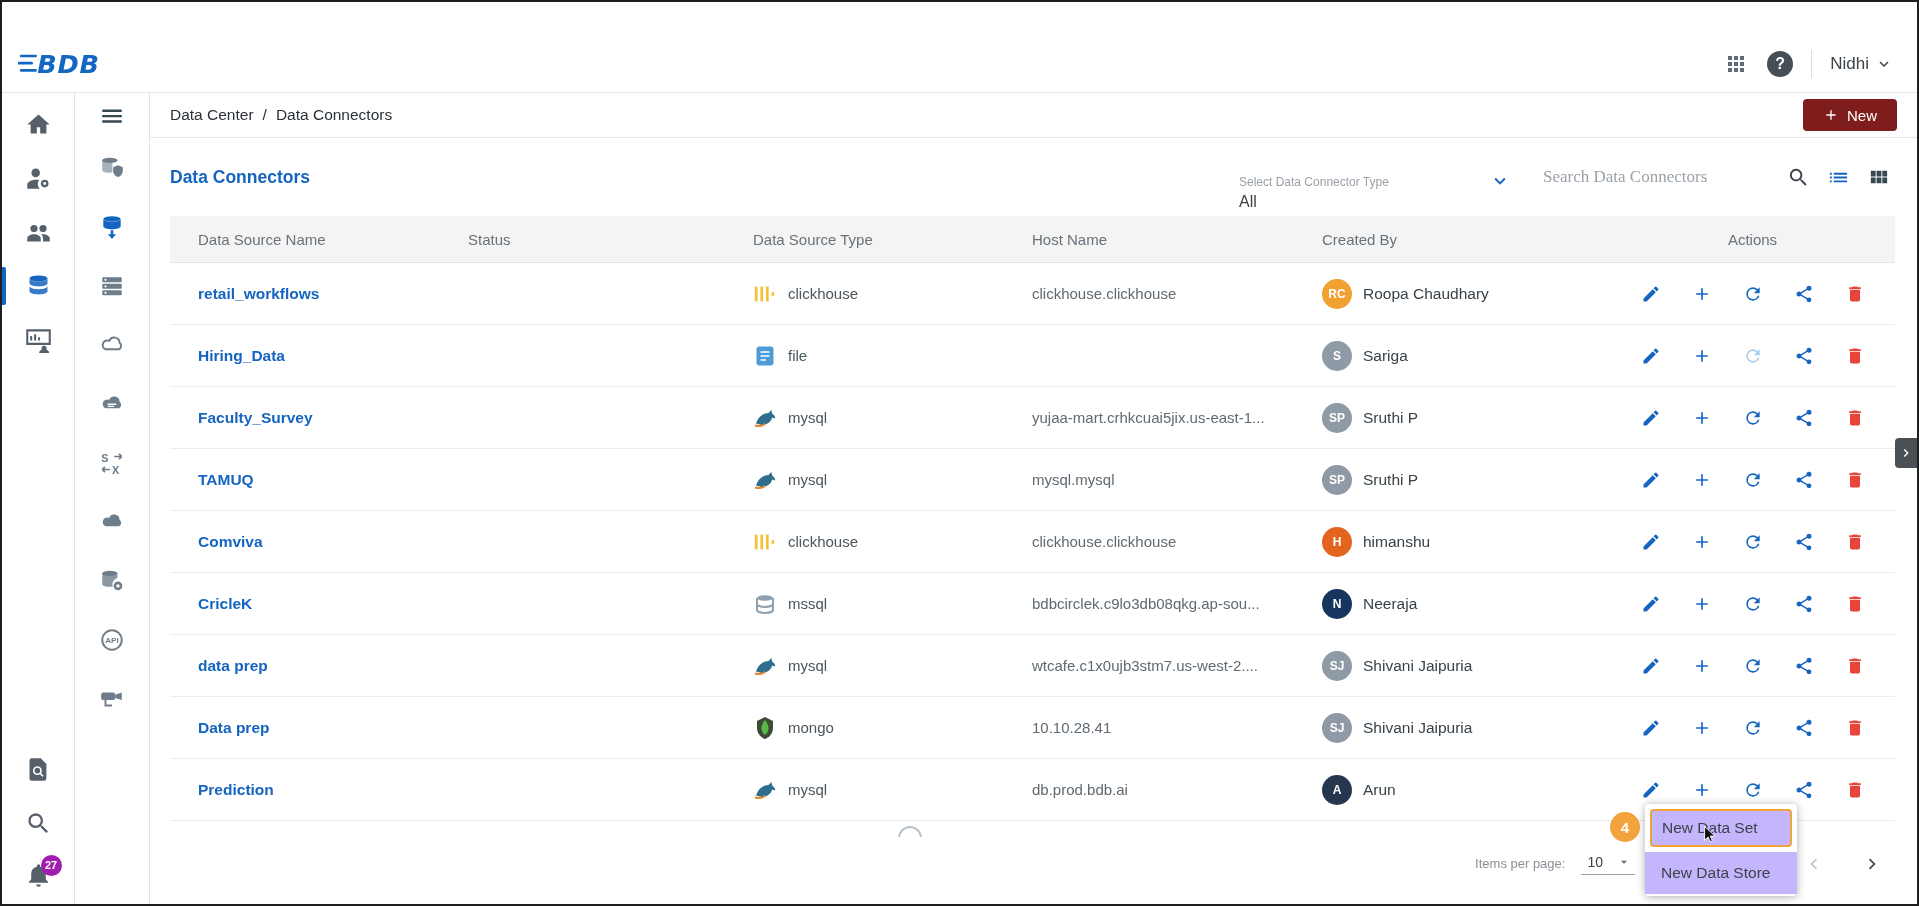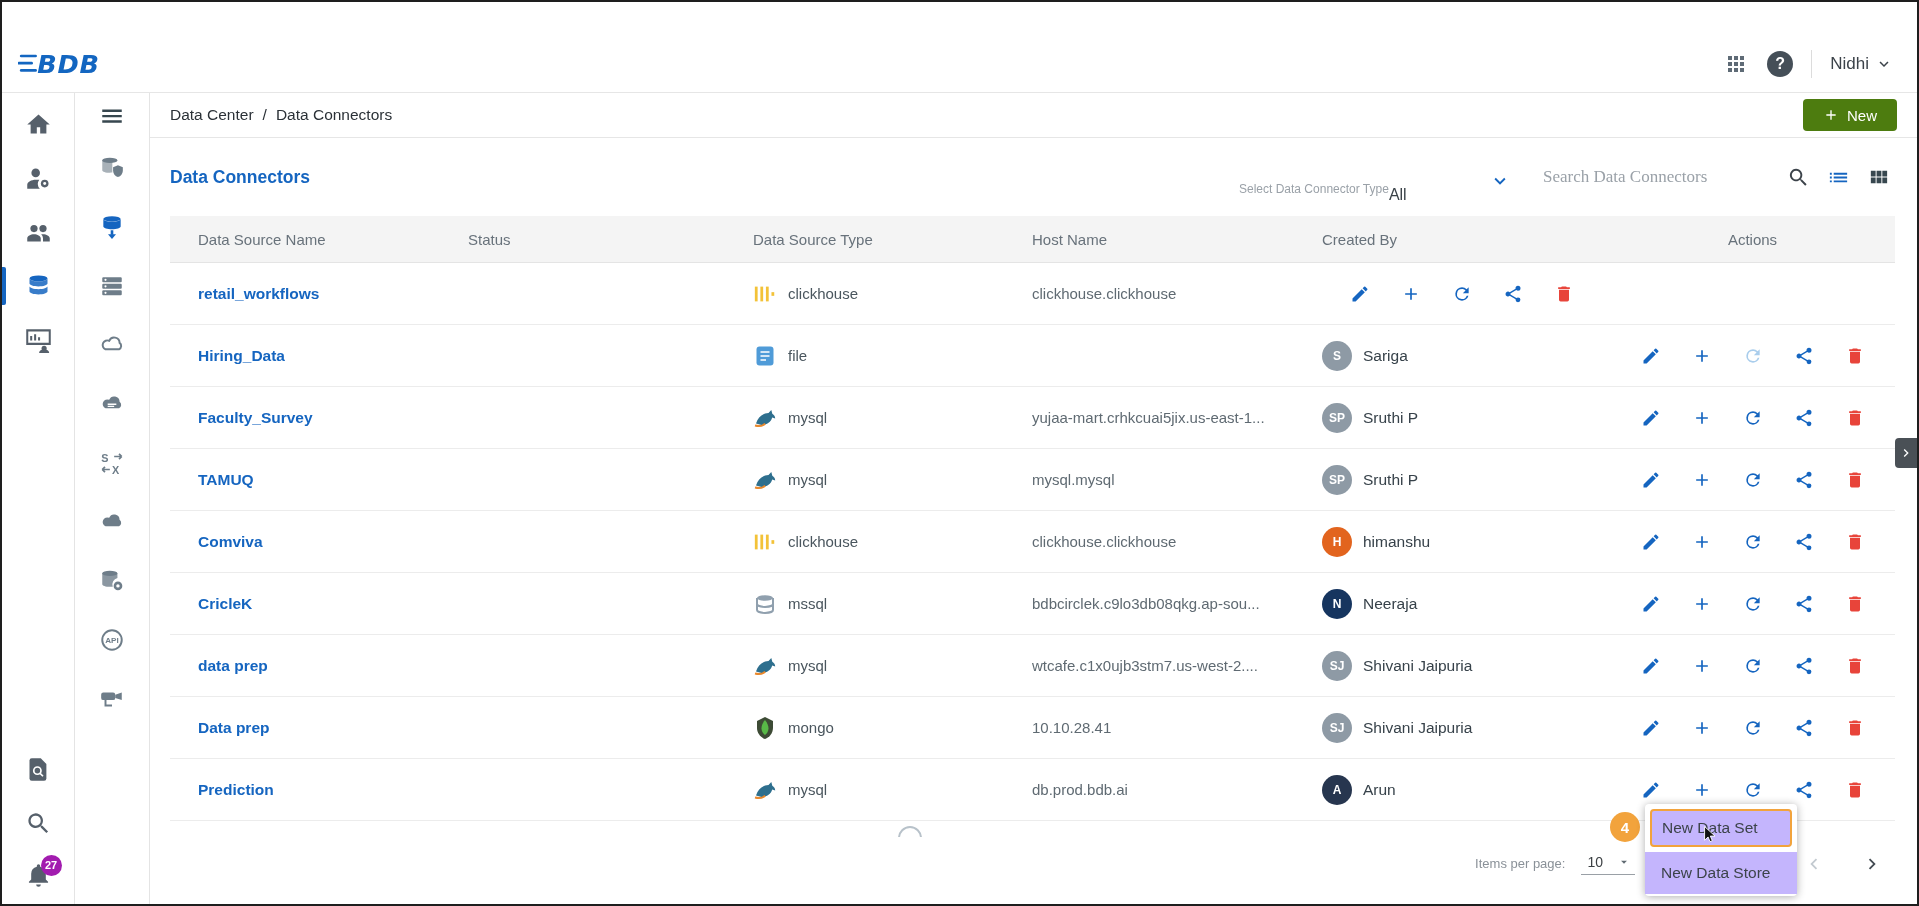--- a/index.html
+++ b/index.html
@@ -36,28 +36,28 @@
   .sb2-item.first { height:45px; }
   .sb2-item svg { width:26px; height:26px; fill:#6e7d89; color:#6e7d89; }
   .sb2-item.dark svg { fill:#37474f; color:#37474f; }
   .sb2-item.selected svg { fill:#1565c0; color:#1565c0; }
 
   .content { flex:1; min-width:0; display:flex; flex-direction:column; position:relative; background:#fff; }
 
   
   .breadcrumb-bar { flex:0 0 45px; border-bottom:1px solid #e6e6e6; display:flex; align-items:center; justify-content:space-between; padding:0 20px; }
   .breadcrumb { display:flex; gap:9px; font-size:15.5px; color:#2b3137; }
-  .new-btn { background:#4d7c0f; border:none; color:#fff; height:32px; padding:0 20px; border-radius:4px; font-size:15px; font-family:inherit; display:flex; align-items:center; gap:8px; cursor:pointer; }
+  .new-btn { background:#7f1d1d; border:none; color:#fff; height:32px; padding:0 20px; border-radius:4px; font-size:15px; font-family:inherit; display:flex; align-items:center; gap:8px; cursor:pointer; }
   .new-btn svg { width:16px; height:16px; fill:#fff; }
 
   
   .toolbar { flex:0 0 78px; display:flex; align-items:center; justify-content:space-between; padding:0 26px 0 20px; }
   .page-title { color:#1565c0; font-size:17.5px; font-weight:bold; }
   .toolbar-right { display:flex; align-items:center; }
-  .filter { display:flex; flex-direction:row; width:250px; cursor:pointer;margin-top:31px; }
+  .filter { display:flex; flex-direction:column; width:250px; cursor:pointer;margin-top:31px; }
   .filter-label { font-size:12px; color:#9aa1a8; }
   .filter-value { font-size:16px; color:#3a4248; margin-top:4px; }
   .filter-chevron svg { width:22px; height:22px; fill:#1565c0; margin-top:12px; }
   .search-input { border:none; outline:none; font-size:17px; color:#3a4248; width:228px; margin-left:32px; font-family:Liberation Serif, serif; }
   .search-input::placeholder { color:#9aa1a8; }
   .tool-icon { width:26px; height:26px; display:flex; align-items:center; justify-content:center; margin-left:14px; cursor:pointer; }
   .tool-icon svg { width:23px; height:23px; }
   .icon-search svg { fill:#3c434a; }
   .icon-list svg { fill:#1565c0; }
   .icon-grid svg { fill:#37474f; }
@@ -351,20 +351,24 @@
                       <rect x="2" y="4" width="3" height="16"></rect>
                       <rect x="8" y="4" width="3" height="16"></rect>
                       <rect x="14" y="4" width="3" height="16"></rect>
                       <rect x="20" y="10" width="3" height="4"></rect>
                     </g>
                   </svg>
                 </span>
       <span class="type-label">clickhouse</span>
     </div>
     <div class="cell host">clickhouse.clickhouse</div>
+    <div class="cell created">
+      <span class="avatar" style="background-color: rgb(240, 161, 50);">RC</span>
+      <span class="creator">Roopa Chaudhary</span>
+    </div>
     <div class="cell actions">
       <span class="act act-edit">
         <svg viewBox="0 0 24 24">
                     <path d="M3 17.25V21h3.75L17.81 9.94l-3.75-3.75L3 17.25zM20.71 7.04a1 1 0 0 0 0-1.41l-2.34-2.34a1 1 0 0 0-1.41 0l-1.83 1.83 3.75 3.75 1.83-1.83z"></path>
                   </svg>
       </span>
       <span class="act act-add">
         <svg viewBox="0 0 24 24">
                     <path d="M19 13h-6v6h-2v-6H5v-2h6V5h2v6h6z"></path>
                   </svg>

